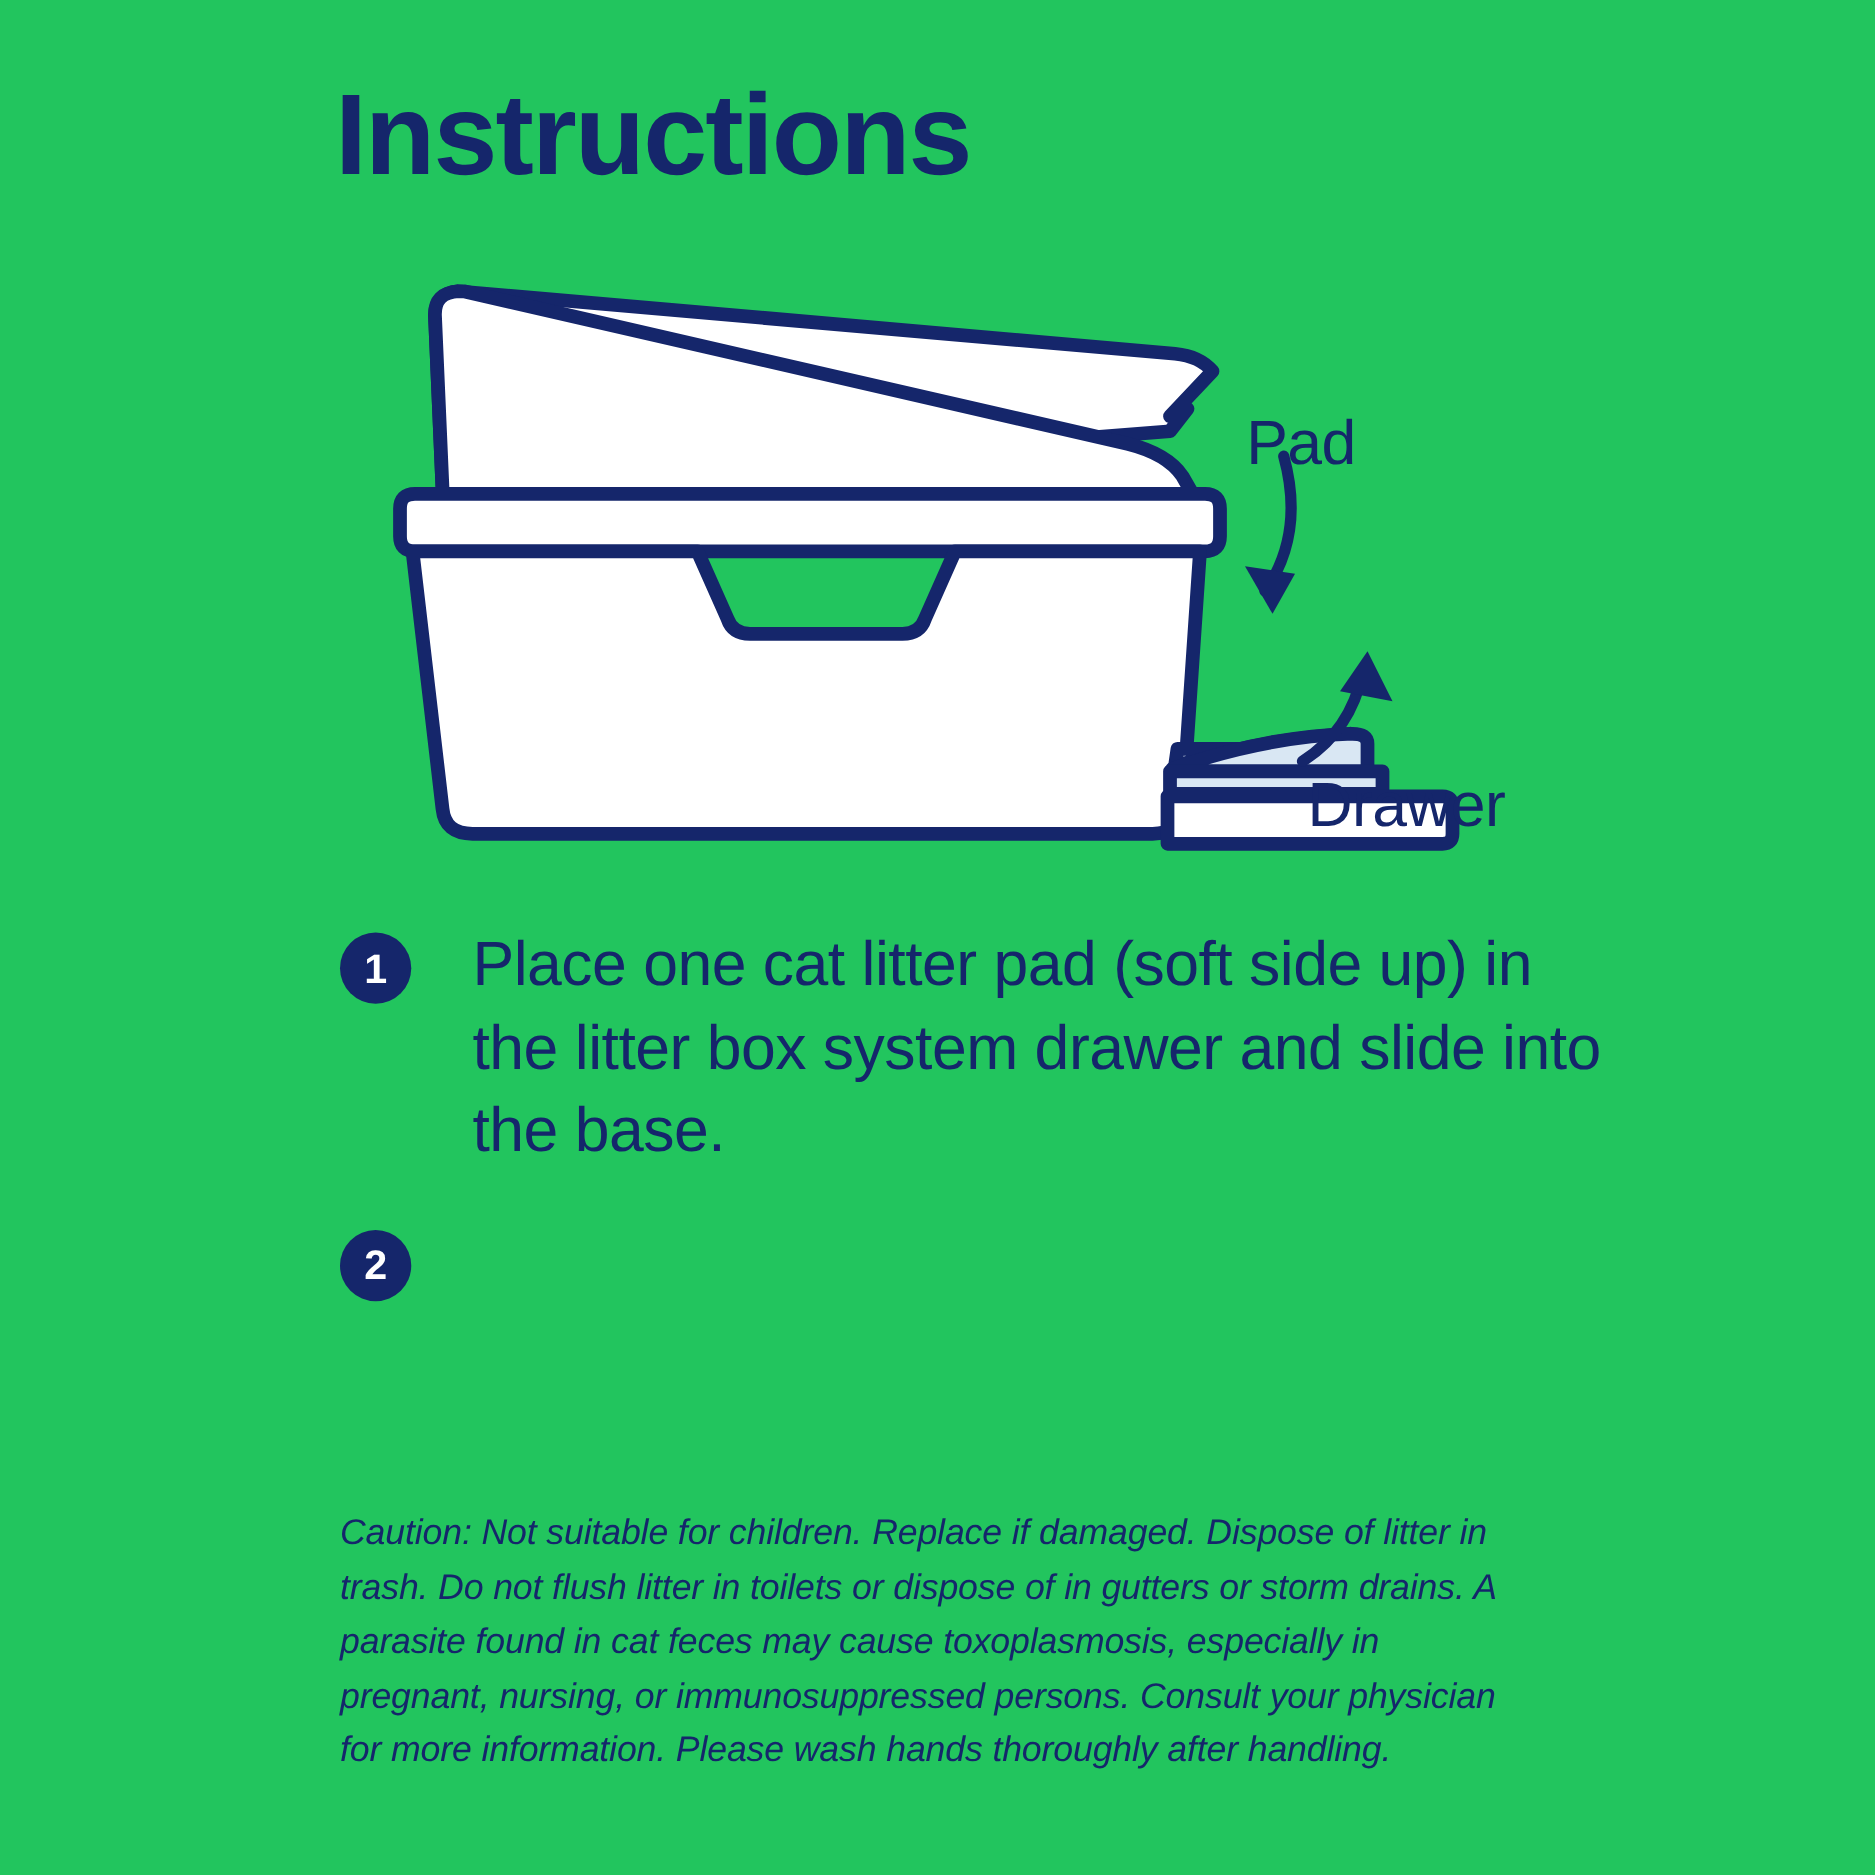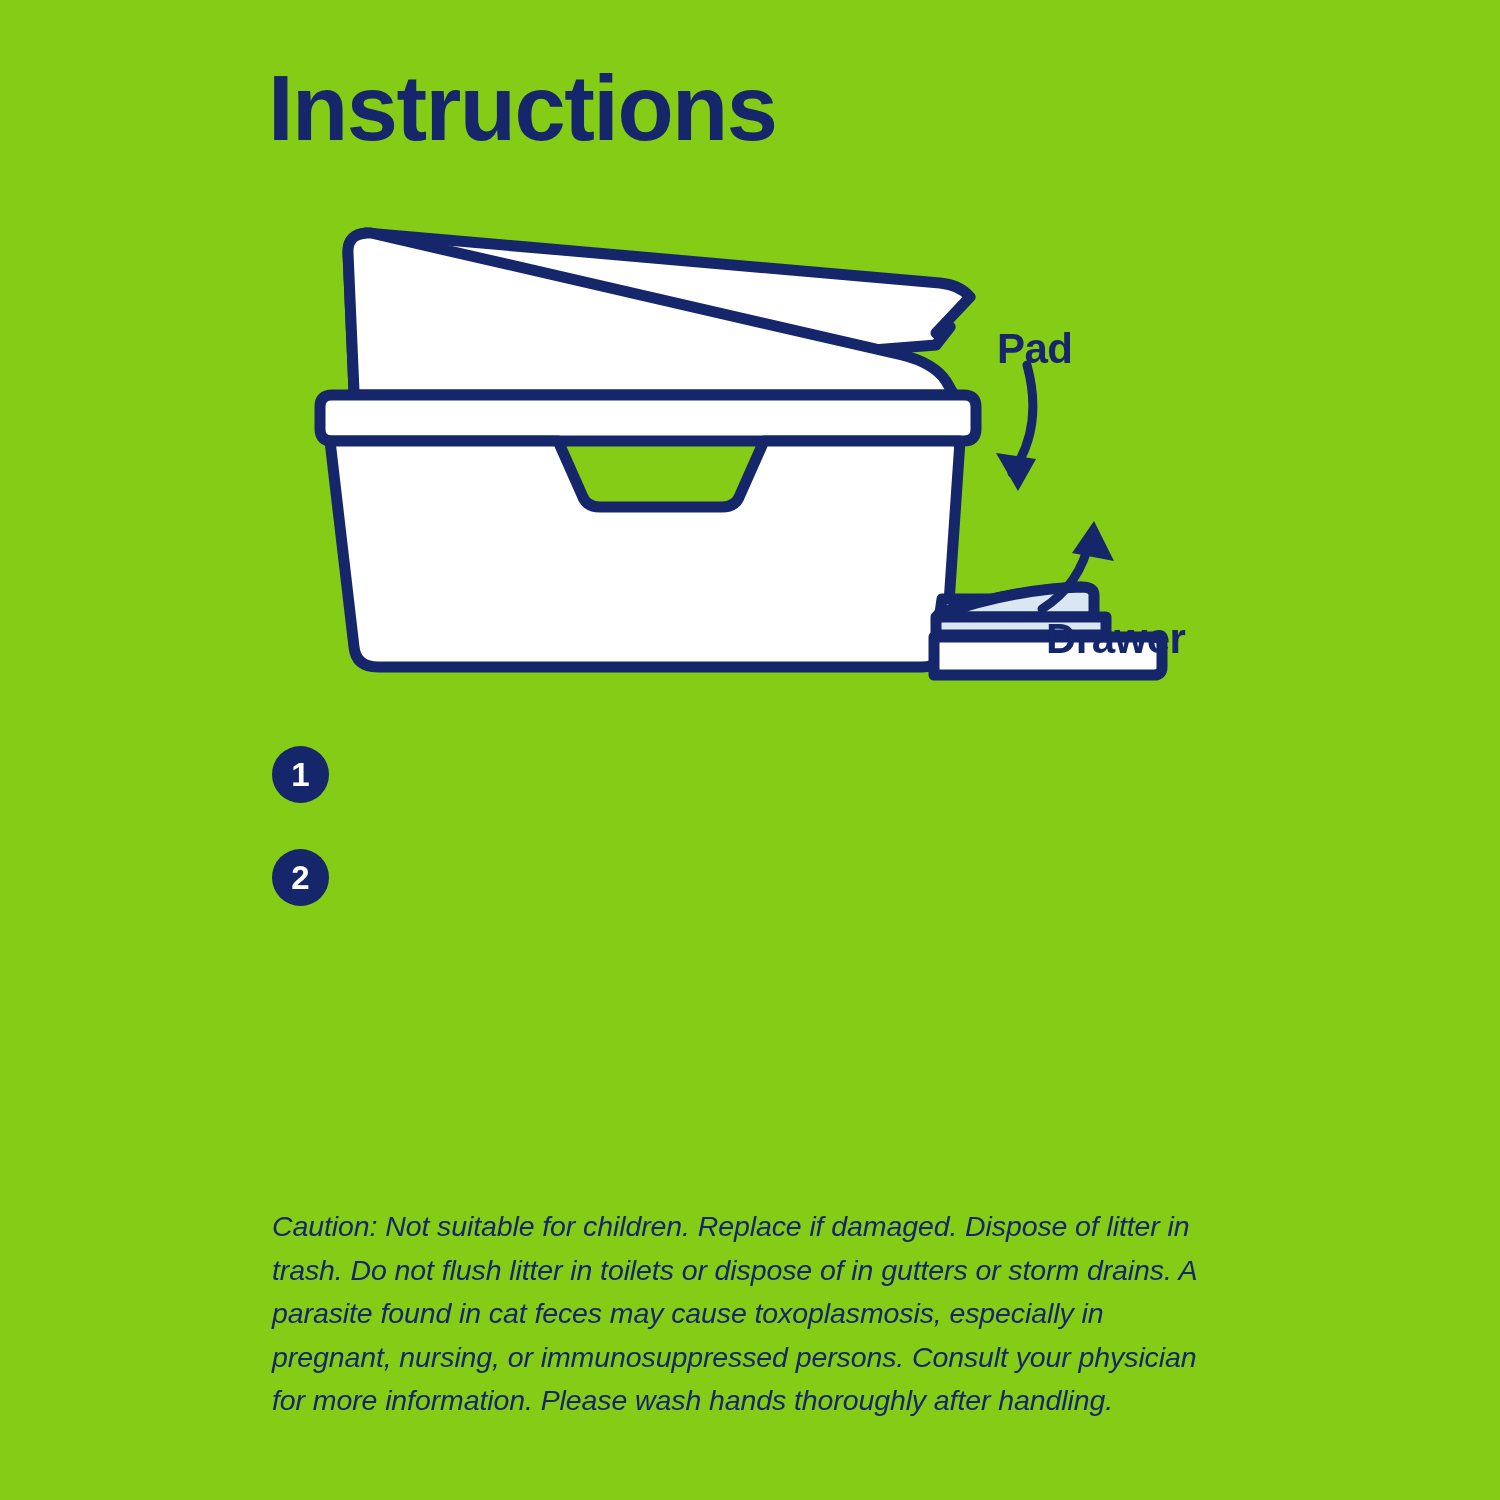--- a/index.html
+++ b/index.html
@@ -14,21 +14,21 @@
   body {
     background: #27c9d8;
     font-family: "Liberation Sans", sans-serif;
     color: #15266b;
   }
 
   .page {
     position: relative;
     width: 1500px;
     height: 1500px;
-    background: #84cc16;
+    background: #22c55e;
   }
 
   
   .title {
     position: absolute;
     left: 268px;
     top: 62px;
     font-size: 92px;
     font-weight: bold;
     letter-spacing: -1.5px;
@@ -42,22 +42,22 @@
     position: absolute;
     left: 270px;
     top: 195px;
     width: 960px;
     height: 510px;
   }
   .illustration svg { display: block; width: 100%; height: 100%; }
 
   .label-pad, .label-drawer {
     position: absolute;
-    font-size: 42px;
-    font-weight: bold;
+    font-size: 50px;
+    font-weight: normal;
     color: #15266b;
     letter-spacing: -0.5px;
     white-space: nowrap;
   }
   .label-pad    { left: 997px; top: 325px; }
   .label-drawer { left: 1010px; top: 615px; margin-left: 36px; }
 
   
   .steps {
     position: absolute;
@@ -199,20 +199,21 @@
   </div>
 
   <div class="label-pad">Pad</div>
 
   <div class="label-drawer">Drawer</div>
 
   <div class="steps">
 
     <div class="step">
       <div class="badge">1</div>
+      <div class="step-text">Place one cat litter pad (soft side up) in the litter box system drawer and slide into the base.</div>
     </div>
 
     <div class="step">
       <div class="badge">2</div>
     </div>
 
   </div>
 
   <div class="caution">Caution: Not suitable for children. Replace if damaged. Dispose of litter in trash. Do not flush litter in toilets or dispose of in gutters or storm drains. A parasite found in cat feces may cause toxoplasmosis, especially in pregnant, nursing, or immunosuppressed persons. Consult your physician for more information. Please wash hands thoroughly after handling.</div>
 

